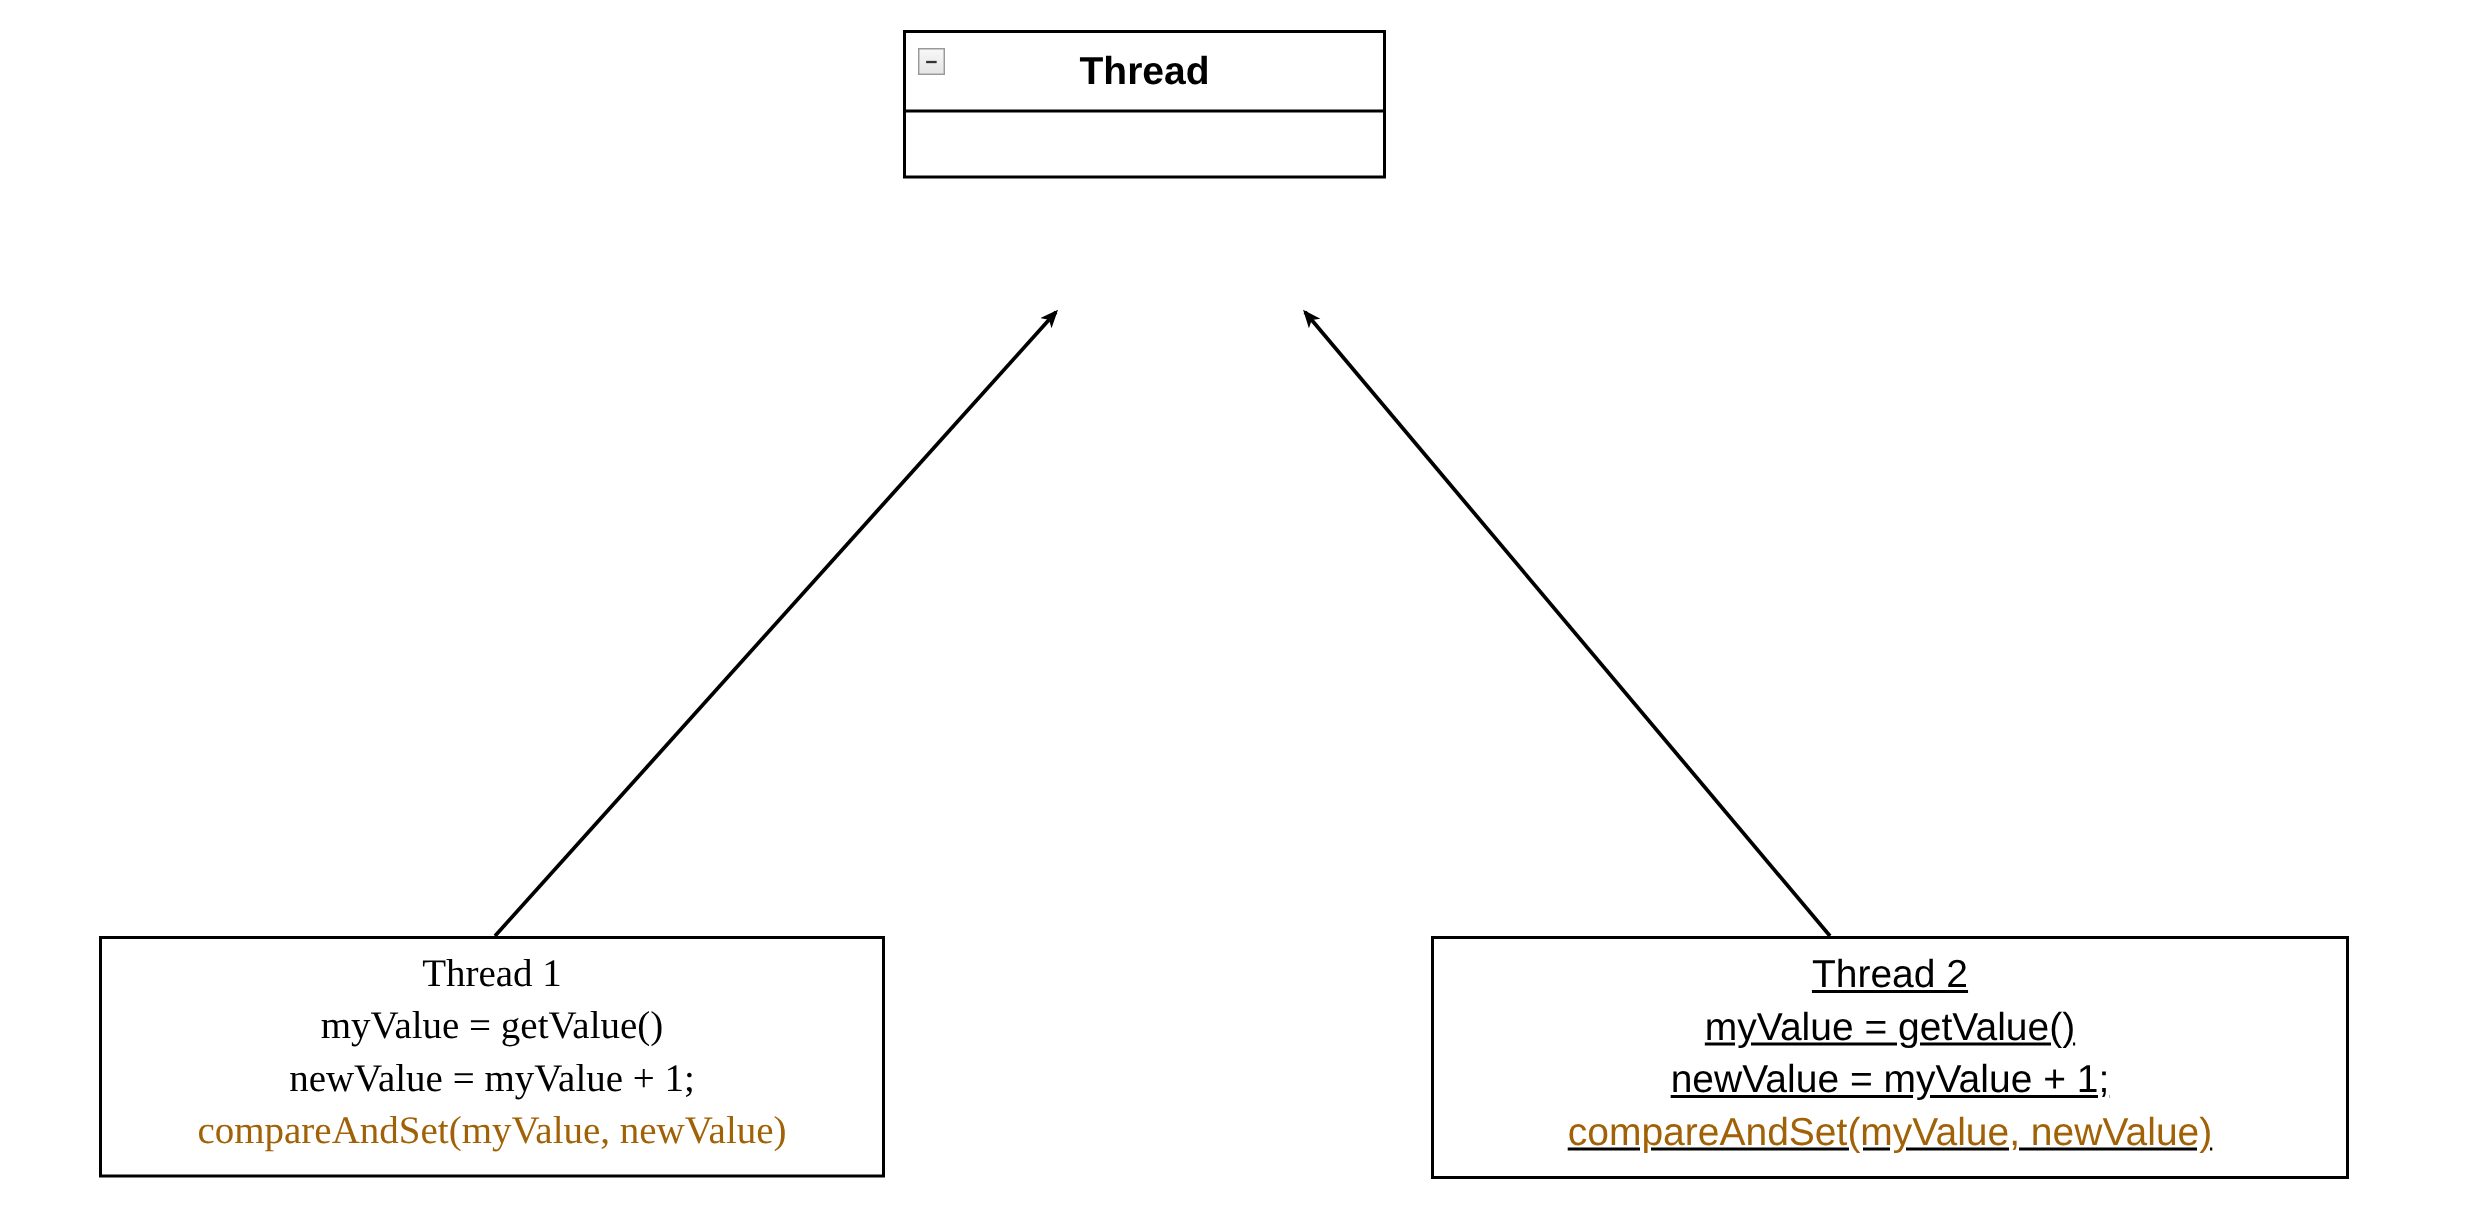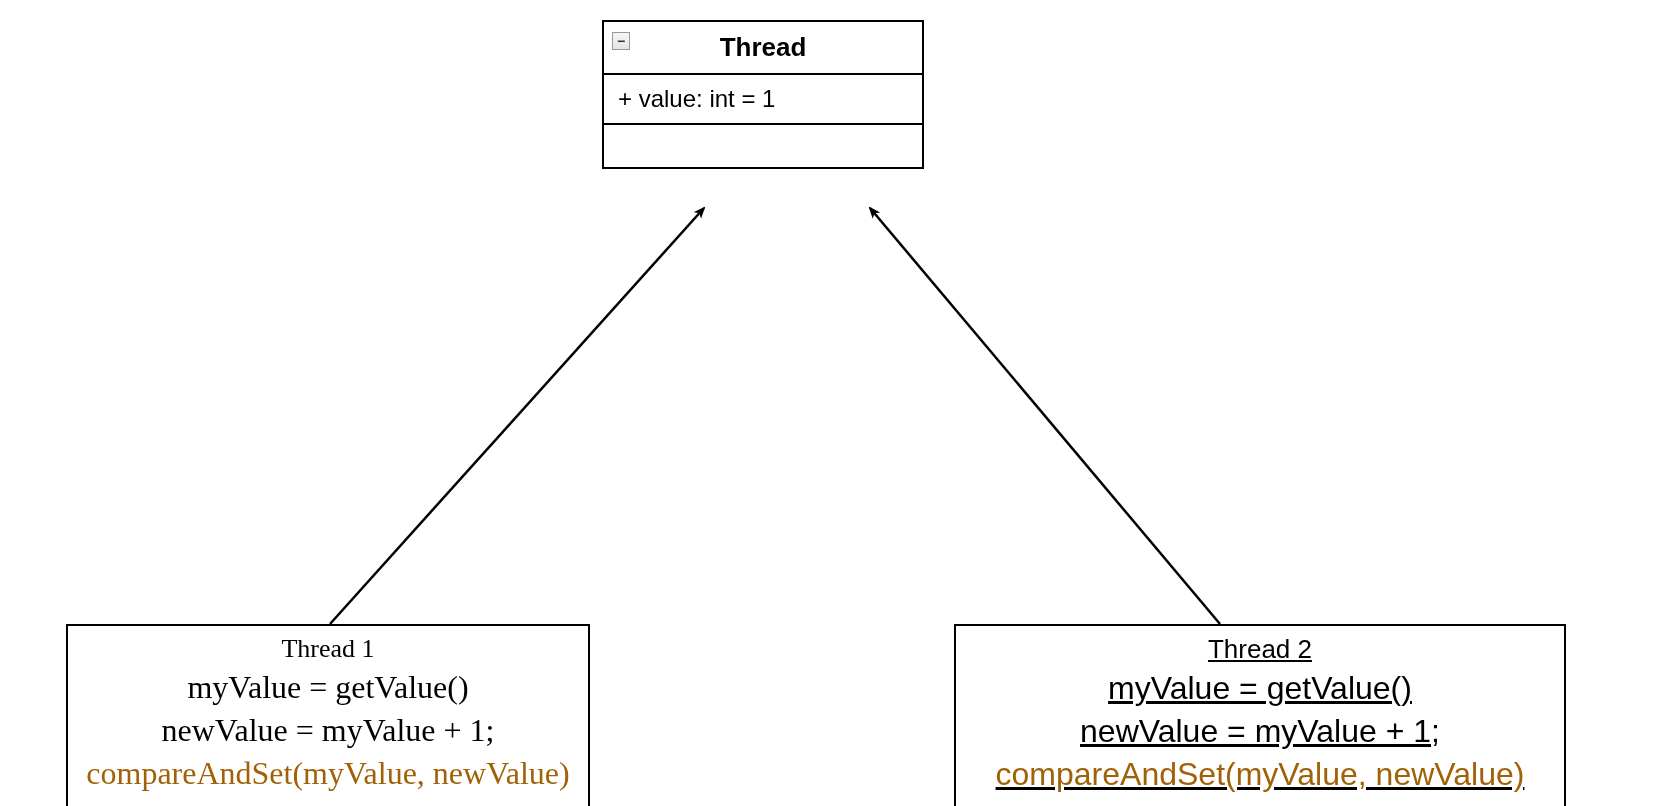--- a/index.html
+++ b/index.html
@@ -58,21 +58,21 @@
       border: 2px solid #000000;
       background: #ffffff;
       padding: 8px 16px 12px;
       text-align: center;
     }
     .thread-title {
       font-size: 26px;
       margin-bottom: 2px;
     }
     .thread-line {
-      font-size: 32px;
+      font-size: 26px;
       line-height: 1.35;
     }
     .highlight {
       color: #a16207;
     }
     svg.arrows {
       position: absolute;
       top: 0;
       left: 0;
       width: 1660px;
@@ -80,23 +80,20 @@
       pointer-events: none;
     }
   </style>
 </head>
 <body>
 
 <div class="uml-class" style="left:602px; top:20px; width:322px;">
   <div class="uml-class-header">
     <span class="collapse-icon">−</span>
     <span>Thread</span>
-  </div>
-  <div class="uml-class-attributes">
-    <span>+ value: int = 1</span>
   </div>
   <div class="uml-class-methods"></div>
 </div>
 
 <div class="thread-box" style="left:66px; top:624px; width:524px;font-family:Liberation Serif, serif;">
   <div class="thread-title">Thread 1</div>
   <div class="thread-line">myValue = getValue()</div>
   <div class="thread-line">newValue = myValue + 1;</div>
   <div class="thread-line highlight">compareAndSet(myValue, newValue)</div>
 </div>

